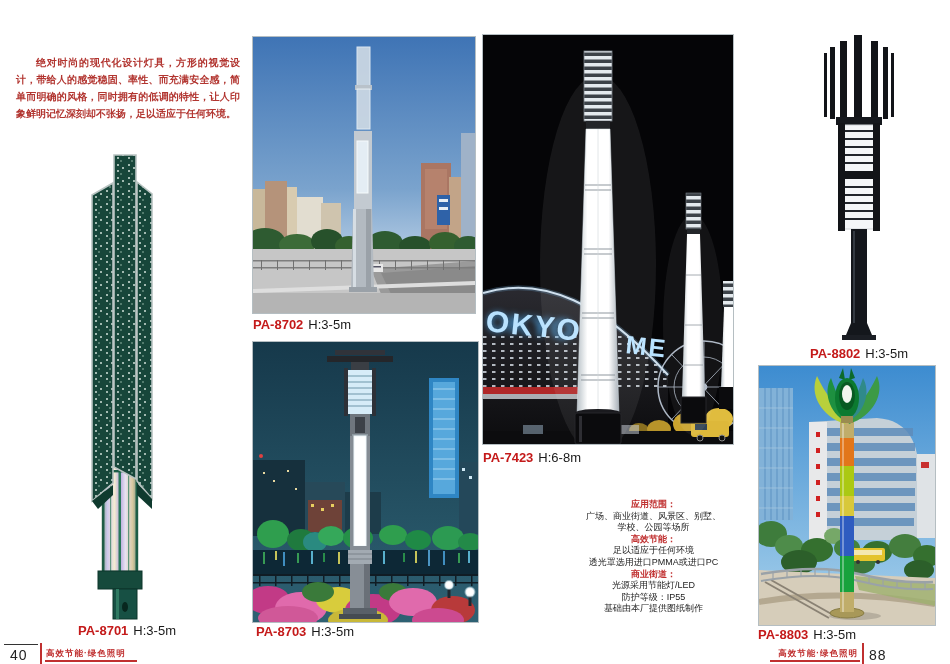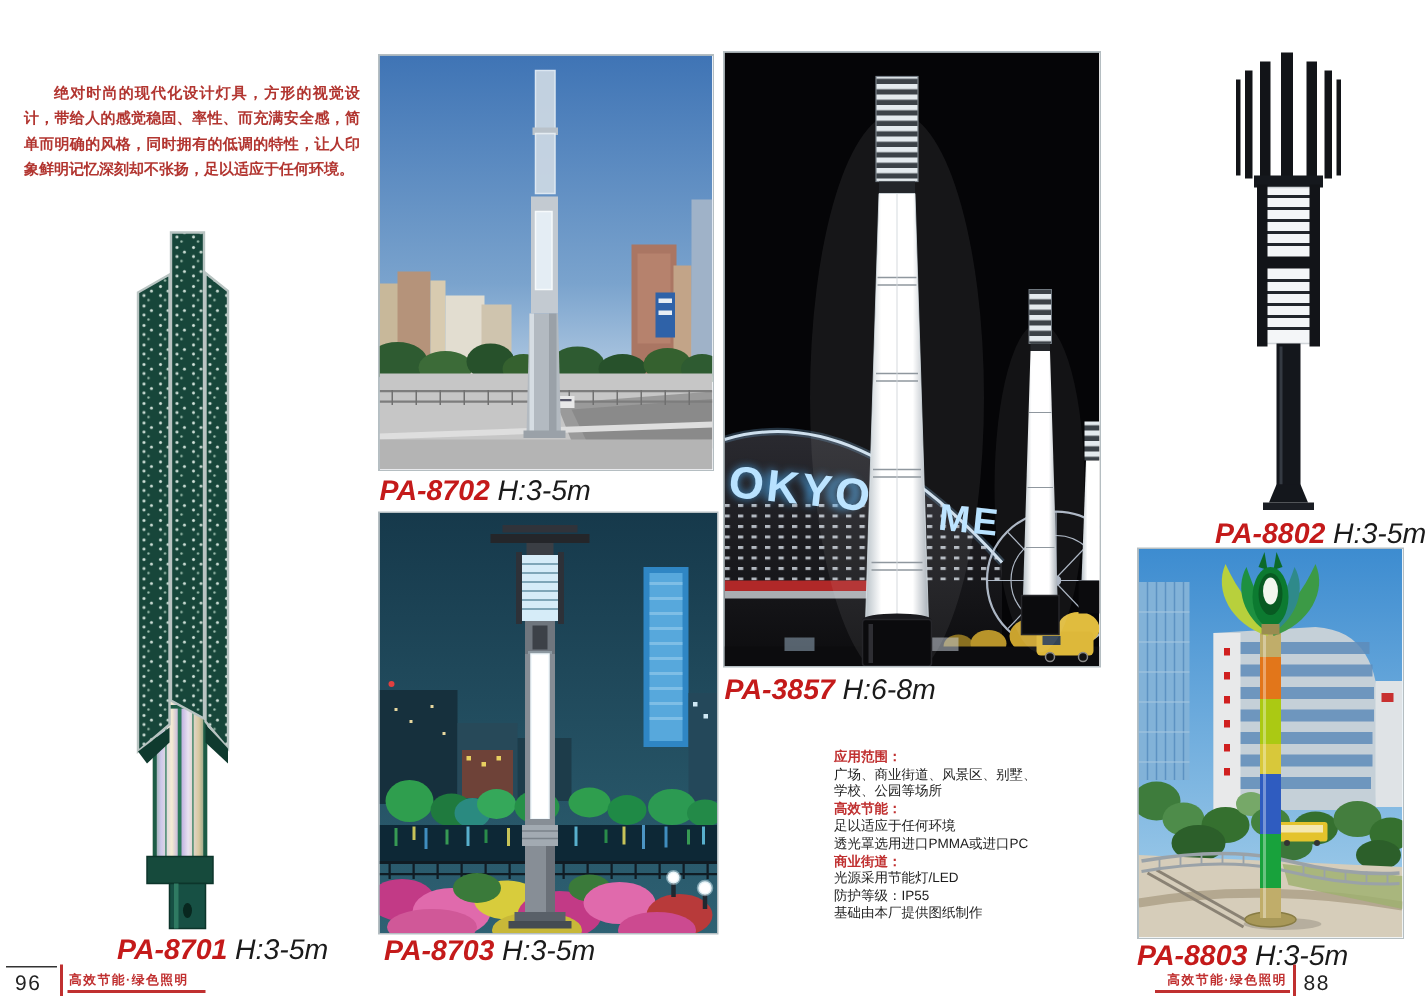--- a/index.html
+++ b/index.html
@@ -1,23 +1,23 @@
 <!DOCTYPE html>
 <html><head>
 <meta charset="utf-8">
 <style>
   html,body{margin:0;padding:0;background:#ffffff;}
   .sheet{position:relative;width:950px;height:664px;background:#ffffff;overflow:hidden;
          font-family:"Liberation Sans",sans-serif;margin-top:27px;}
-  .abs{position:absolute;}
+  .abs{position:absolute;text-align:center;}
   .intro{left:16px;top:27px;width:224px;font-size:10px;line-height:17px;font-weight:bold;
          color:#b23530;text-align:justify;text-indent:2em;}
   .photo{position:absolute;overflow:hidden;box-shadow:0 0 0 1px rgba(90,110,120,.45);}
   .photo svg,.lampsvg svg{display:block;}
-  .plabel{position:absolute;font-size:19px;white-space:nowrap;color:#1a1a1a;font-style:italic;}
+  .plabel{position:absolute;font-size:13px;white-space:nowrap;color:#1a1a1a;}
   .plabel .model{color:#c41a1a;font-weight:bold;}
   .plabel .ht{margin-left:5px;font-weight:normal;}
   .specs{left:556px;top:472px;width:195px;font-size:9px;line-height:11.6px;color:#1c1c1c;}
   .specs p{margin:0;}
   .specs .hd{color:#c03030;font-weight:bold;}
   .pagenum{position:absolute;font-size:14px;color:#222;letter-spacing:1px;}
   .slogan{position:absolute;font-size:8.5px;font-weight:bold;color:#c03030;letter-spacing:1px;white-space:nowrap;}
   .hline{position:absolute;height:1px;background:#333;}
   .rline{position:absolute;background:#c03030;}
 </style>
@@ -561,21 +561,21 @@
   <div class="plabel" style="left:78px;top:596px;">
     <span class="model">PA-8701</span><span class="ht">H:3-5m</span>
   </div>
   <div class="plabel" style="left:253px;top:290px;">
     <span class="model">PA-8702</span><span class="ht">H:3-5m</span>
   </div>
   <div class="plabel" style="left:256px;top:597px;text-align:right;">
     <span class="model">PA-8703</span><span class="ht">H:3-5m</span>
   </div>
   <div class="plabel" style="left:483px;top:423px;">
-    <span class="model">PA-3857</span><span class="ht">H:6-8m</span>
+    <span class="model">PA-7423</span><span class="ht">H:6-8m</span>
   </div>
   <div class="plabel" style="left:810px;top:319px;">
     <span class="model">PA-8802</span><span class="ht">H:3-5m</span>
   </div>
   <div class="plabel" style="left:758px;top:600px;">
     <span class="model">PA-8803</span><span class="ht">H:3-5m</span>
   </div>
 
   <div class="abs specs">
     <p class="hd">应用范围：</p>
@@ -584,21 +584,21 @@
     <p class="hd">高效节能：</p>
     <p>足以适应于任何环境</p>
     <p>透光罩选用进口PMMA或进口PC</p>
     <p class="hd">商业街道：</p>
     <p>光源采用节能灯/LED</p>
     <p>防护等级：IP55</p>
     <p>基础由本厂提供图纸制作</p>
   </div>
 
   <div class="hline" style="left:4px;top:617px;width:34px;"></div>
-  <div class="pagenum" style="left:10px;top:620px;">96</div>
+  <div class="pagenum" style="left:10px;top:620px;">40</div>
   <div class="rline" style="left:40px;top:616px;width:1.5px;height:48px;"></div>
   <div class="slogan" style="left:46px;top:621px;">高效节能·绿色照明</div>
   <div class="rline" style="left:45px;top:633px;width:92px;height:1.5px;"></div>
 
   <div class="slogan" style="left:772px;top:621px;width:86px;text-align:right;">高效节能·绿色照明</div>
   <div class="rline" style="left:770px;top:633px;width:90px;height:1.5px;"></div>
   <div class="rline" style="left:862px;top:616px;width:1.5px;height:48px;"></div>
   <div class="pagenum" style="left:869px;top:620px;">88</div>
   <div class="hline" style="left:862px;top:637px;width:86px;"></div>
 

